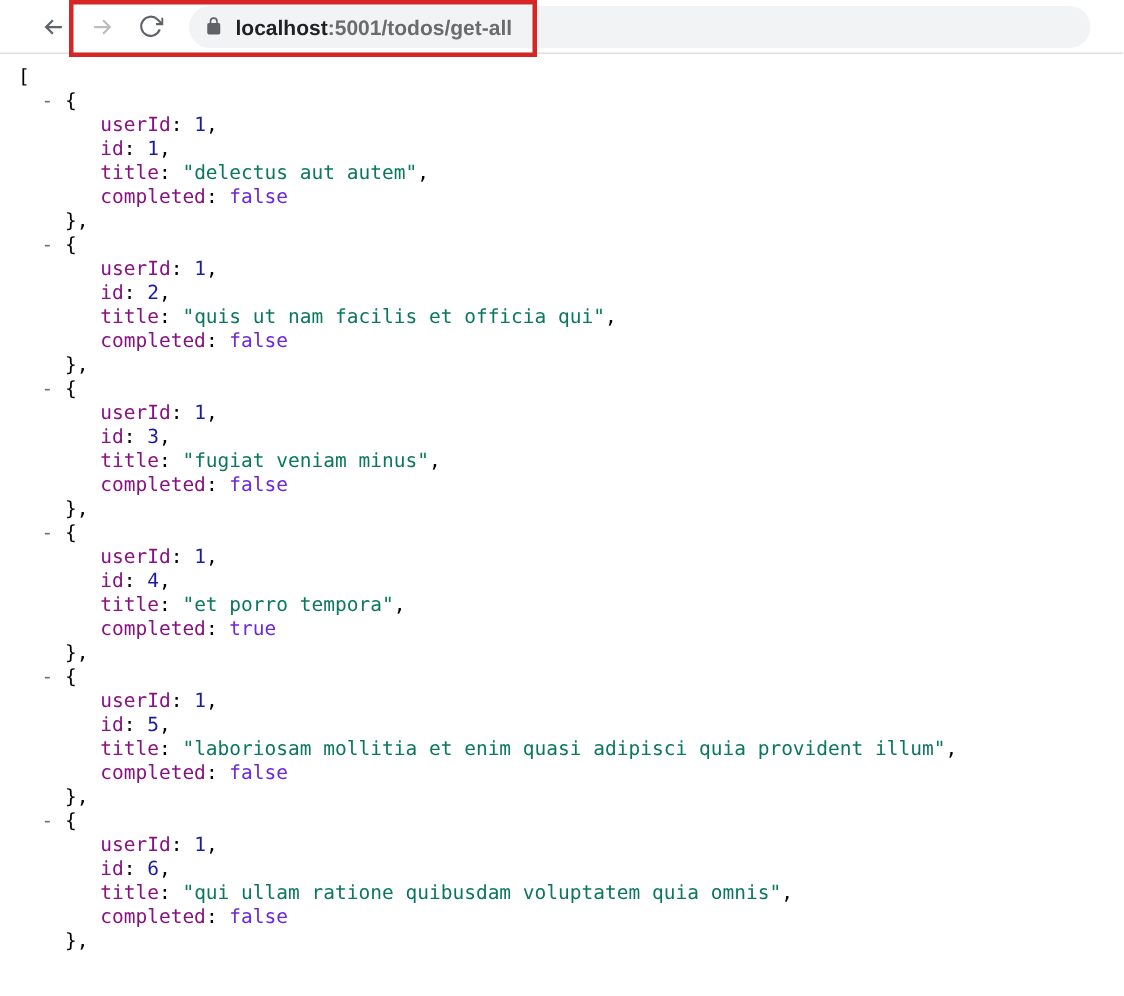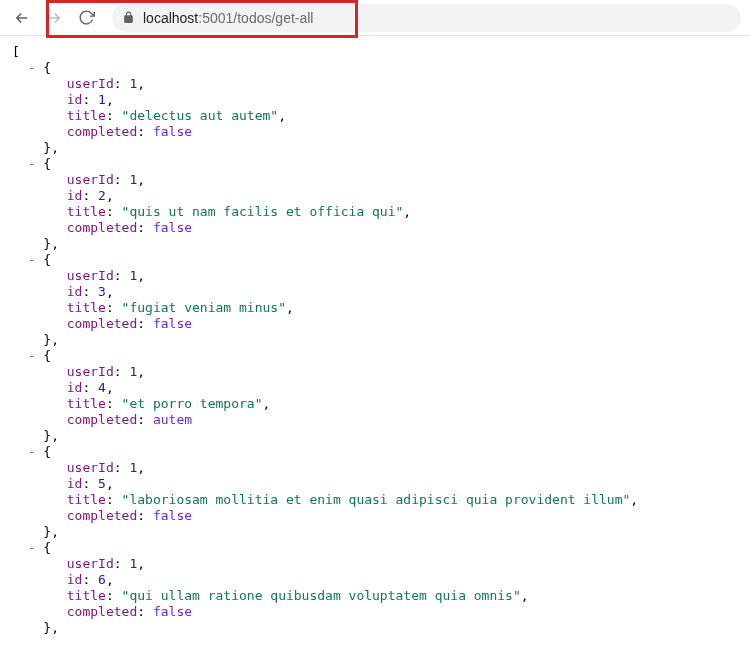--- a/index.html
+++ b/index.html
@@ -9,22 +9,23 @@
       width: 749px;
       height: 664px;
       overflow: hidden;
     }
     .toolbar {
       display: flex;
       align-items: center;
       height: 36px;
       background: #fff;
       border-bottom: 1px solid #e0e0e0;
-      padding: 0 8px;
+      padding: 0 22px;
       gap: 4px;
+      font-weight: bold;
     }
     .nav-btn {
       width: 28px;
       height: 28px;
       display: flex;
       align-items: center;
       justify-content: center;
       border-radius: 50%;
       cursor: pointer;
       color: #5f6368;
@@ -125,21 +126,21 @@
   <span class="collapser">-</span> {
        <span class="k">userId</span>: <span class="n">1</span>,
        <span class="k">id</span>: <span class="n">3</span>,
        <span class="k">title</span>: <span class="s">"fugiat veniam minus"</span>,
        <span class="k">completed</span>: <span class="b">false</span>
     },
   <span class="collapser">-</span> {
        <span class="k">userId</span>: <span class="n">1</span>,
        <span class="k">id</span>: <span class="n">4</span>,
        <span class="k">title</span>: <span class="s">"et porro tempora"</span>,
-       <span class="k">completed</span>: <span class="b">autem</span>
+       <span class="k">completed</span>: <span class="b">true</span>
     },
   <span class="collapser">-</span> {
        <span class="k">userId</span>: <span class="n">1</span>,
        <span class="k">id</span>: <span class="n">5</span>,
        <span class="k">title</span>: <span class="s">"laboriosam mollitia et enim quasi adipisci quia provident illum"</span>,
        <span class="k">completed</span>: <span class="b">false</span>
     },
   <span class="collapser">-</span> {
        <span class="k">userId</span>: <span class="n">1</span>,
        <span class="k">id</span>: <span class="n">6</span>,

